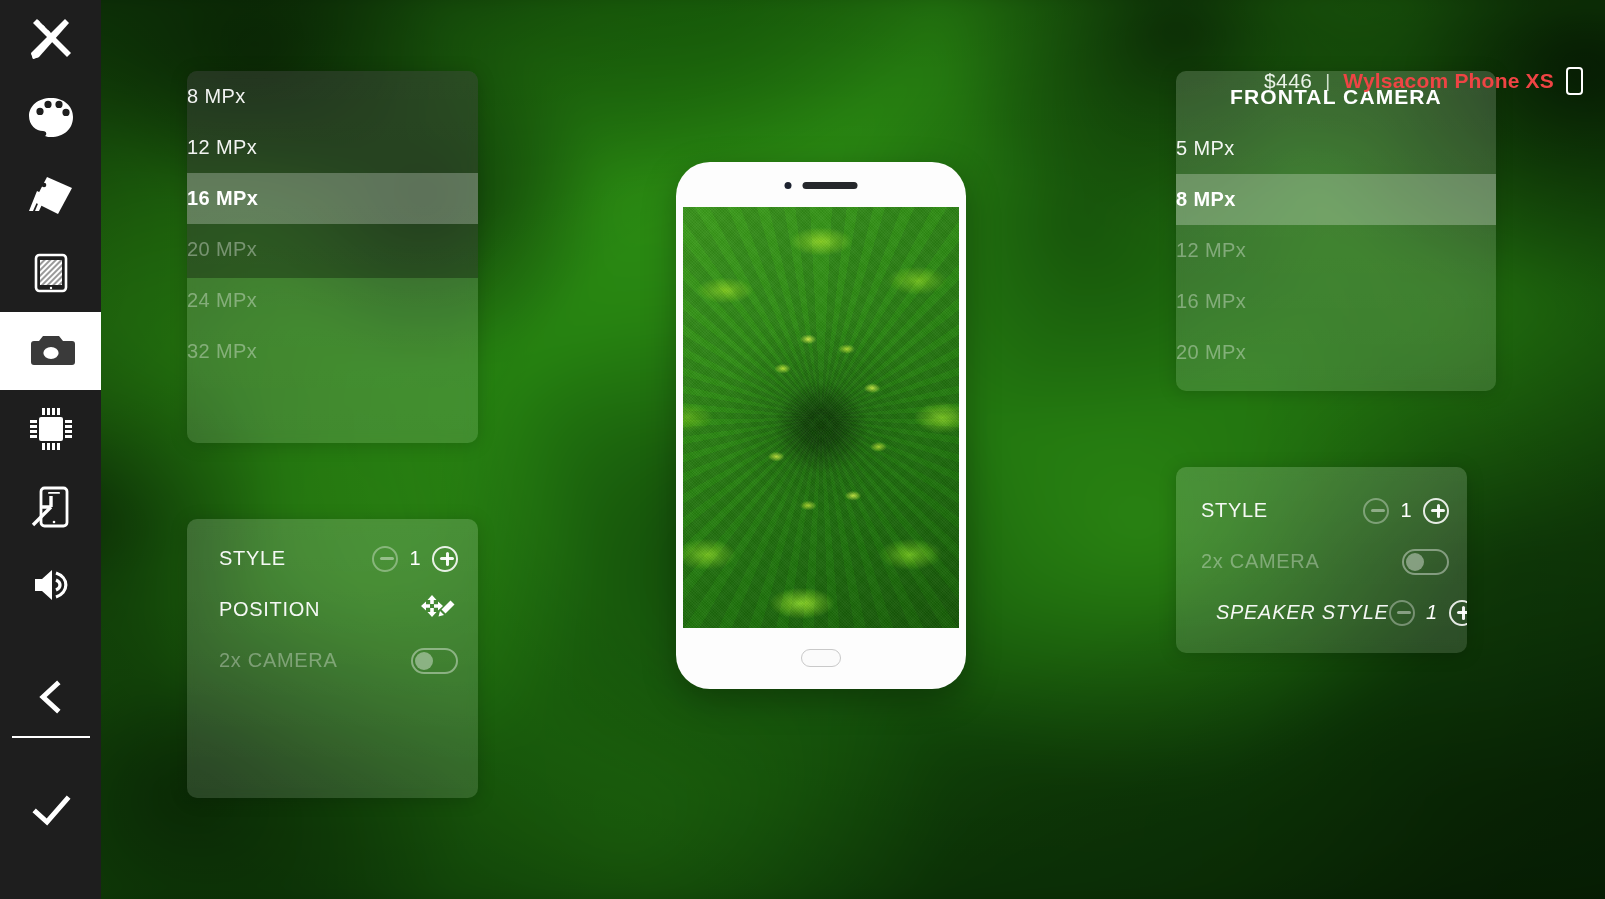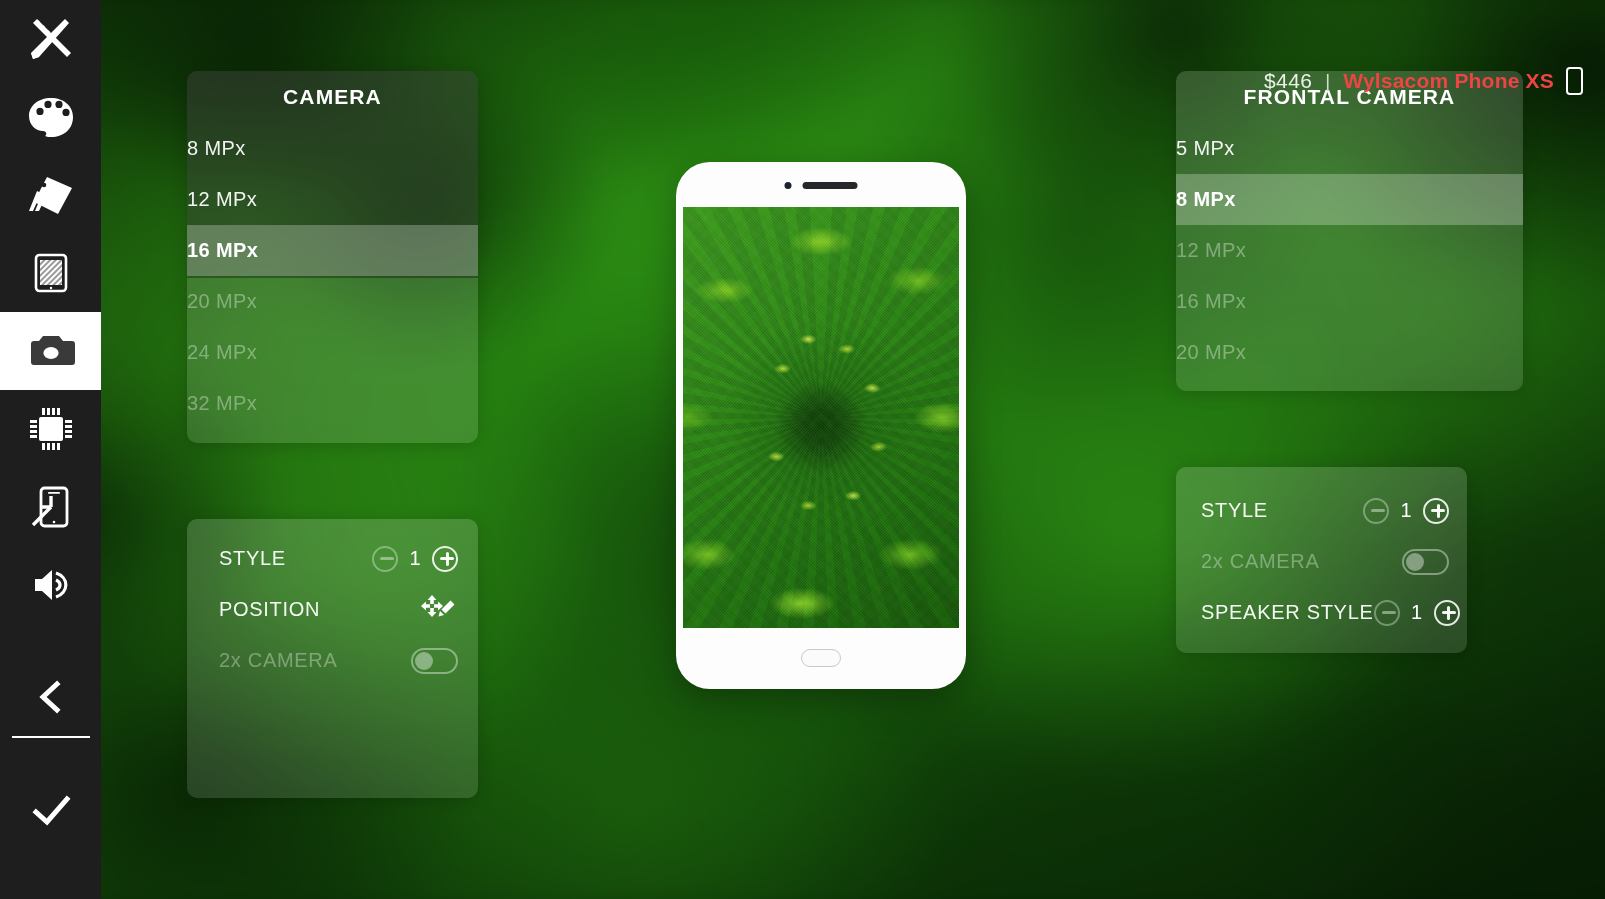--- a/index.html
+++ b/index.html
@@ -447,30 +447,29 @@
       <div id="plant"></div>
       <div id="plant-sprays"></div>
       <div id="plant-grain"></div>
     </div>
     <div id="phone-home"></div>
   </div>
 
   <div class="panel mpx-panel" id="panel-camera" style="left:187px; top:71px; width:291px; height:372px;">
     <div class="panel-tint"></div>
     <div class="dark-overlay" style="height:207px;"></div>
-    <div class="panel-title">CAMERA</div>
     <div class="mpx-row">8 MPx</div>
     <div class="mpx-row">12 MPx</div>
     <div class="mpx-row sel">16 MPx</div>
     <div class="mpx-row dim">20 MPx</div>
     <div class="mpx-row dim">24 MPx</div>
     <div class="mpx-row dim">32 MPx</div>
   </div>
 
-  <div class="panel mpx-panel" id="panel-frontal" style="left:1176px; top:71px; width:347px; height:320px;">
+  <div class="panel mpx-panel" id="panel-frontal" style="left:1176px; top:71px; width:320px; height:320px;">
     <div class="panel-tint"></div>
     <div class="panel-title">FRONTAL CAMERA</div>
     <div class="mpx-row">5 MPx</div>
     <div class="mpx-row sel">8 MPx</div>
     <div class="mpx-row dim">12 MPx</div>
     <div class="mpx-row dim">16 MPx</div>
     <div class="mpx-row dim">20 MPx</div>
   </div>
 
   <div class="panel" id="panel-cam-opts" style="left:187px; top:519px; width:291px; height:279px;">
@@ -551,21 +550,21 @@
 
     <div class="opt-row" style="padding-left:25px; padding-right:18px;">
       <span class="opt-label dim">2x CAMERA</span>
       <span class="opt-ctrl">
         <span class="toggle dim">
             <span class="knob"></span>
           </span>
       </span>
     </div>
 
-    <div class="opt-row" style="padding-left:25px; padding-right:18px;">
+    <div class="opt-row" style="padding-left:40px; padding-right:18px;font-style:italic;">
       <span class="opt-label">SPEAKER STYLE</span>
       <span class="opt-ctrl">
         <span class="stepper">
           <span class="step-btn minus">
             <span class="step-inner">
                 <i class="bar bar-h"></i>
               </span>
           </span>
           <span class="step-val">1</span>
           <span class="step-btn plus">

